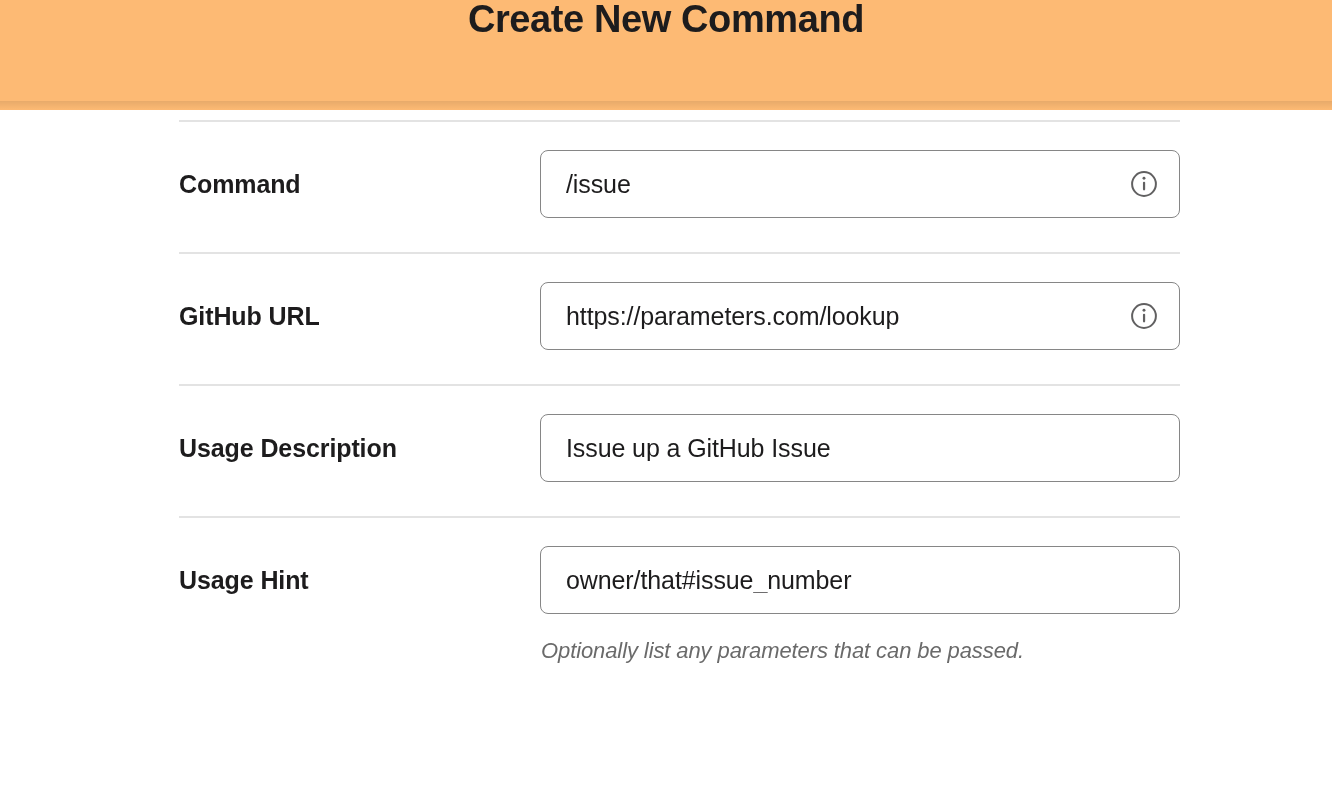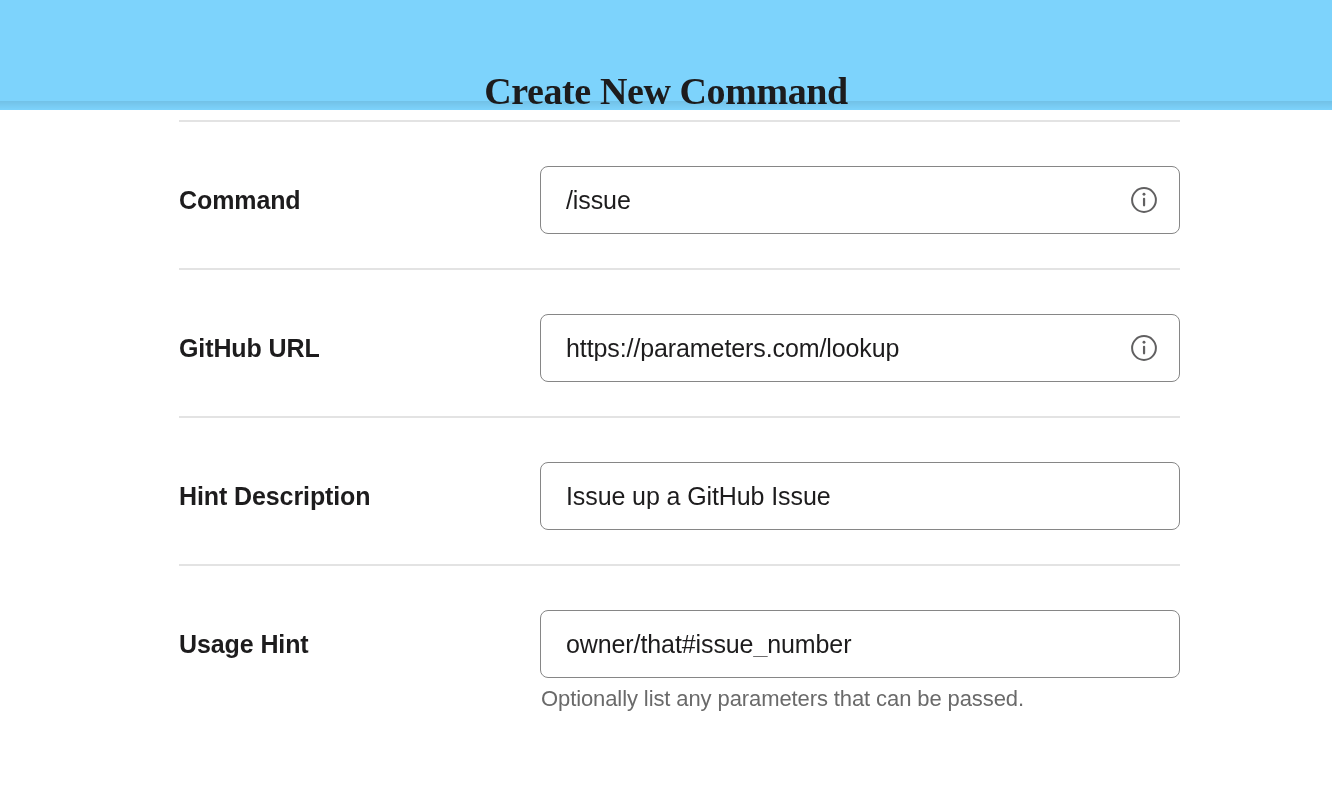--- a/index.html
+++ b/index.html
@@ -10,25 +10,24 @@
     overflow: hidden;
     background: #ffffff;
     font-family: "Liberation Sans", "DejaVu Sans", sans-serif;
     -webkit-font-smoothing: antialiased;
   }
 
   
   .page-header {
     position: relative;
     height: 110px;
-    background: #7dd3fc;
+    background: #fdba74;
     display: flex;
-    align-items: flex-end;
+    align-items: flex-start;
     justify-content: center;
-    font-family: Liberation Serif, serif;
   }
   .page-header::after {
     content: "";
     position: absolute;
     left: 0;
     right: 0;
     bottom: 0;
     height: 9px;
     background: linear-gradient(to bottom, rgba(0,0,0,0.085), rgba(0,0,0,0.0));
   }
@@ -45,21 +44,21 @@
     padding-top: 10px;
   }
 
   .form-row {
     position: relative;
     width: 1001px;          
     margin-left: 179px;
     border-top: 2px solid #e3e3e3;
     display: flex;
     align-items: flex-start;
-    padding-top: 44px;
+    padding-top: 28px;
     padding-bottom: 34px;
   }
 
   .field-label {
     width: 361px;           
     flex: 0 0 361px;
     font-size: 25px;
     font-weight: 700;
     color: #1d1c1d;
     line-height: 1;
@@ -98,26 +97,27 @@
     position: absolute;
     right: 21px;
     top: 50%;
     transform: translateY(-50%);
     width: 28px;
     height: 28px;
     display: block;
   }
 
   .help-text {
-    margin-top: 8px;
+    margin-top: 24px;
     padding-left: 1px;
     font-size: 22px;
     color: #6a6a6a;
     line-height: 1.2;
     letter-spacing: -0.1px;
+    font-style: italic;
   }
 </style>
 </head>
 <body>
 
 <div class="page-header">
   <h1 class="page-title">Create New Command</h1>
 </div>
 
 <div class="form-area">
@@ -144,21 +144,21 @@
         <svg class="info-icon" viewBox="0 0 24 24">
           <circle cx="12" cy="12" r="10.2" fill="none" stroke="#616061" stroke-width="1.7"></circle>
           <circle cx="12" cy="7.1" r="1.25" fill="#616061"></circle>
           <rect x="11.1" y="10.1" width="1.9" height="7.4" rx="0.9" fill="#616061"></rect>
         </svg>
       </div>
     </div>
   </div>
 
   <div class="form-row">
-    <div class="field-label">Hint Description</div>
+    <div class="field-label">Usage Description</div>
     <div class="field-col">
       <div class="input-wrap">
         <span class="input-value">Issue up a GitHub Issue</span>
       </div>
     </div>
   </div>
 
   <div class="form-row">
     <div class="field-label">Usage Hint</div>
     <div class="field-col">

